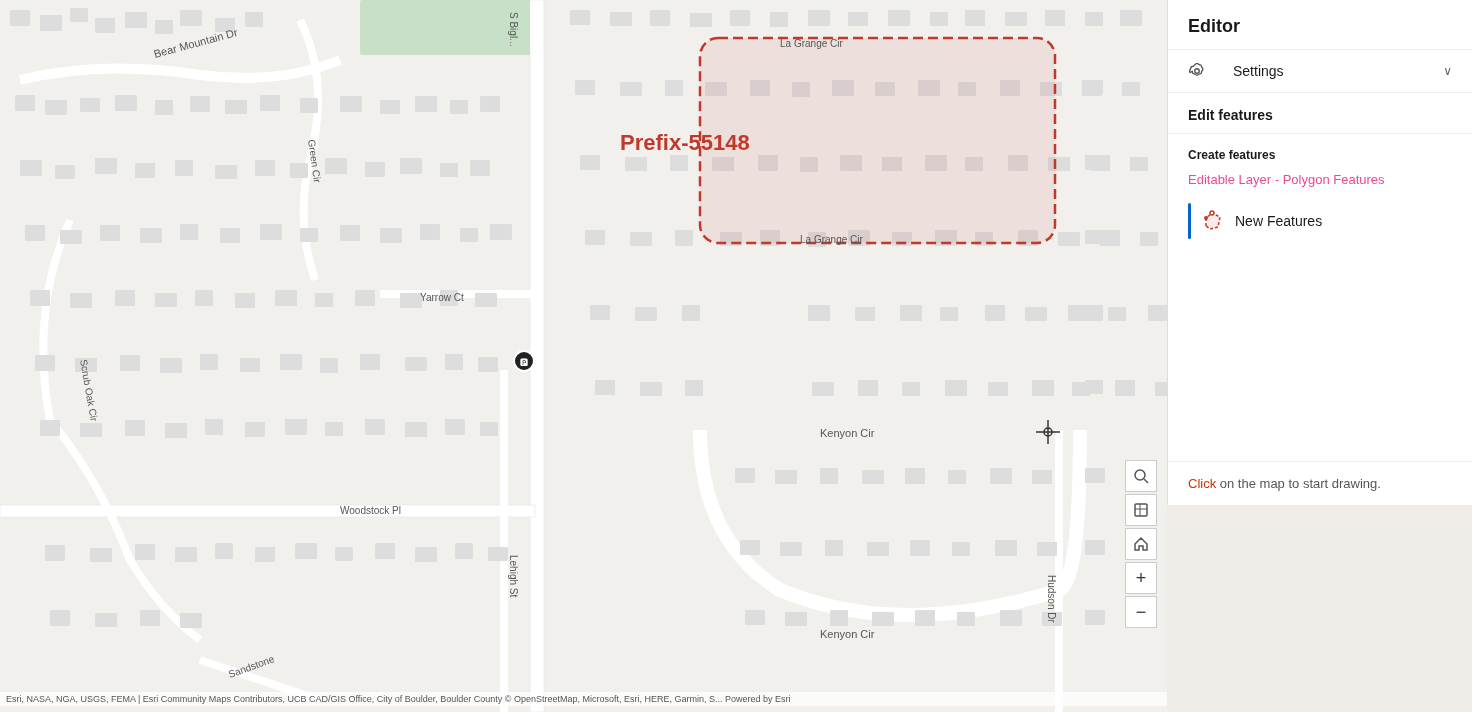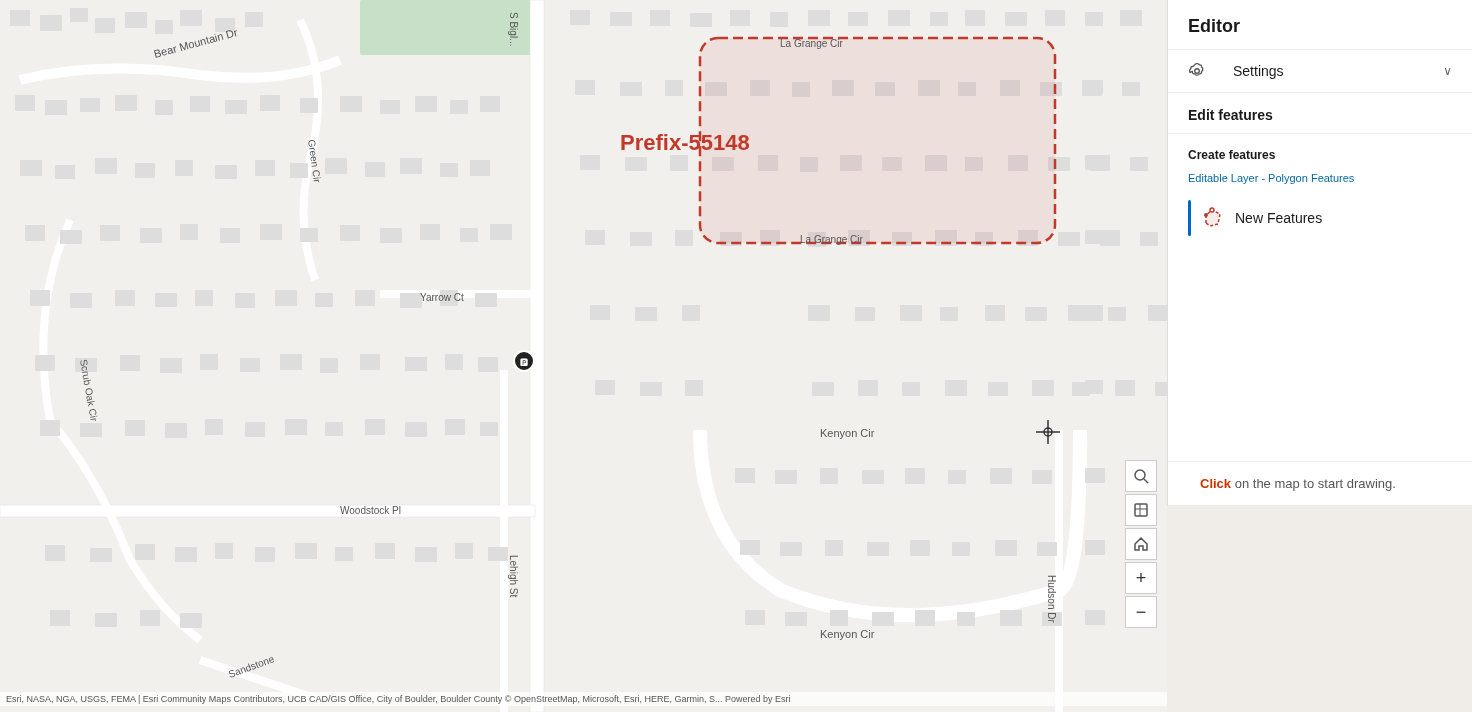--- a/index.html
+++ b/index.html
@@ -149,22 +149,22 @@
     }
 
     .create-section-title {
       font-size: 12px;
       font-weight: 600;
       color: #1a1a1a;
       padding: 14px 20px 10px;
     }
 
     .layer-label {
-      font-size: 11px;
-      color: #0369a1;
+      font-size: 13px;
+      color: #ec4899;
       padding: 0 20px 10px;
       font-weight: 500;
     }
 
     .new-feature-row {
       display: flex;
       align-items: center;
       gap: 10px;
       padding: 6px 20px;
       cursor: pointer;
@@ -196,22 +196,21 @@
       border-top: 1px solid #eee;
     }
 
     .footer-text {
       font-size: 13px;
       color: #555;
     }
 
     .footer-text span.click-word {
       color: #cc3300;
-      font-weight: 700;
-      margin-left: 12px;
+      font-weight: 400;
     }
 
     
     .gear-svg { width: 18px; height: 18px; }
   </style>
 </head>
 <body>
 
 <div id="map-container">
 

